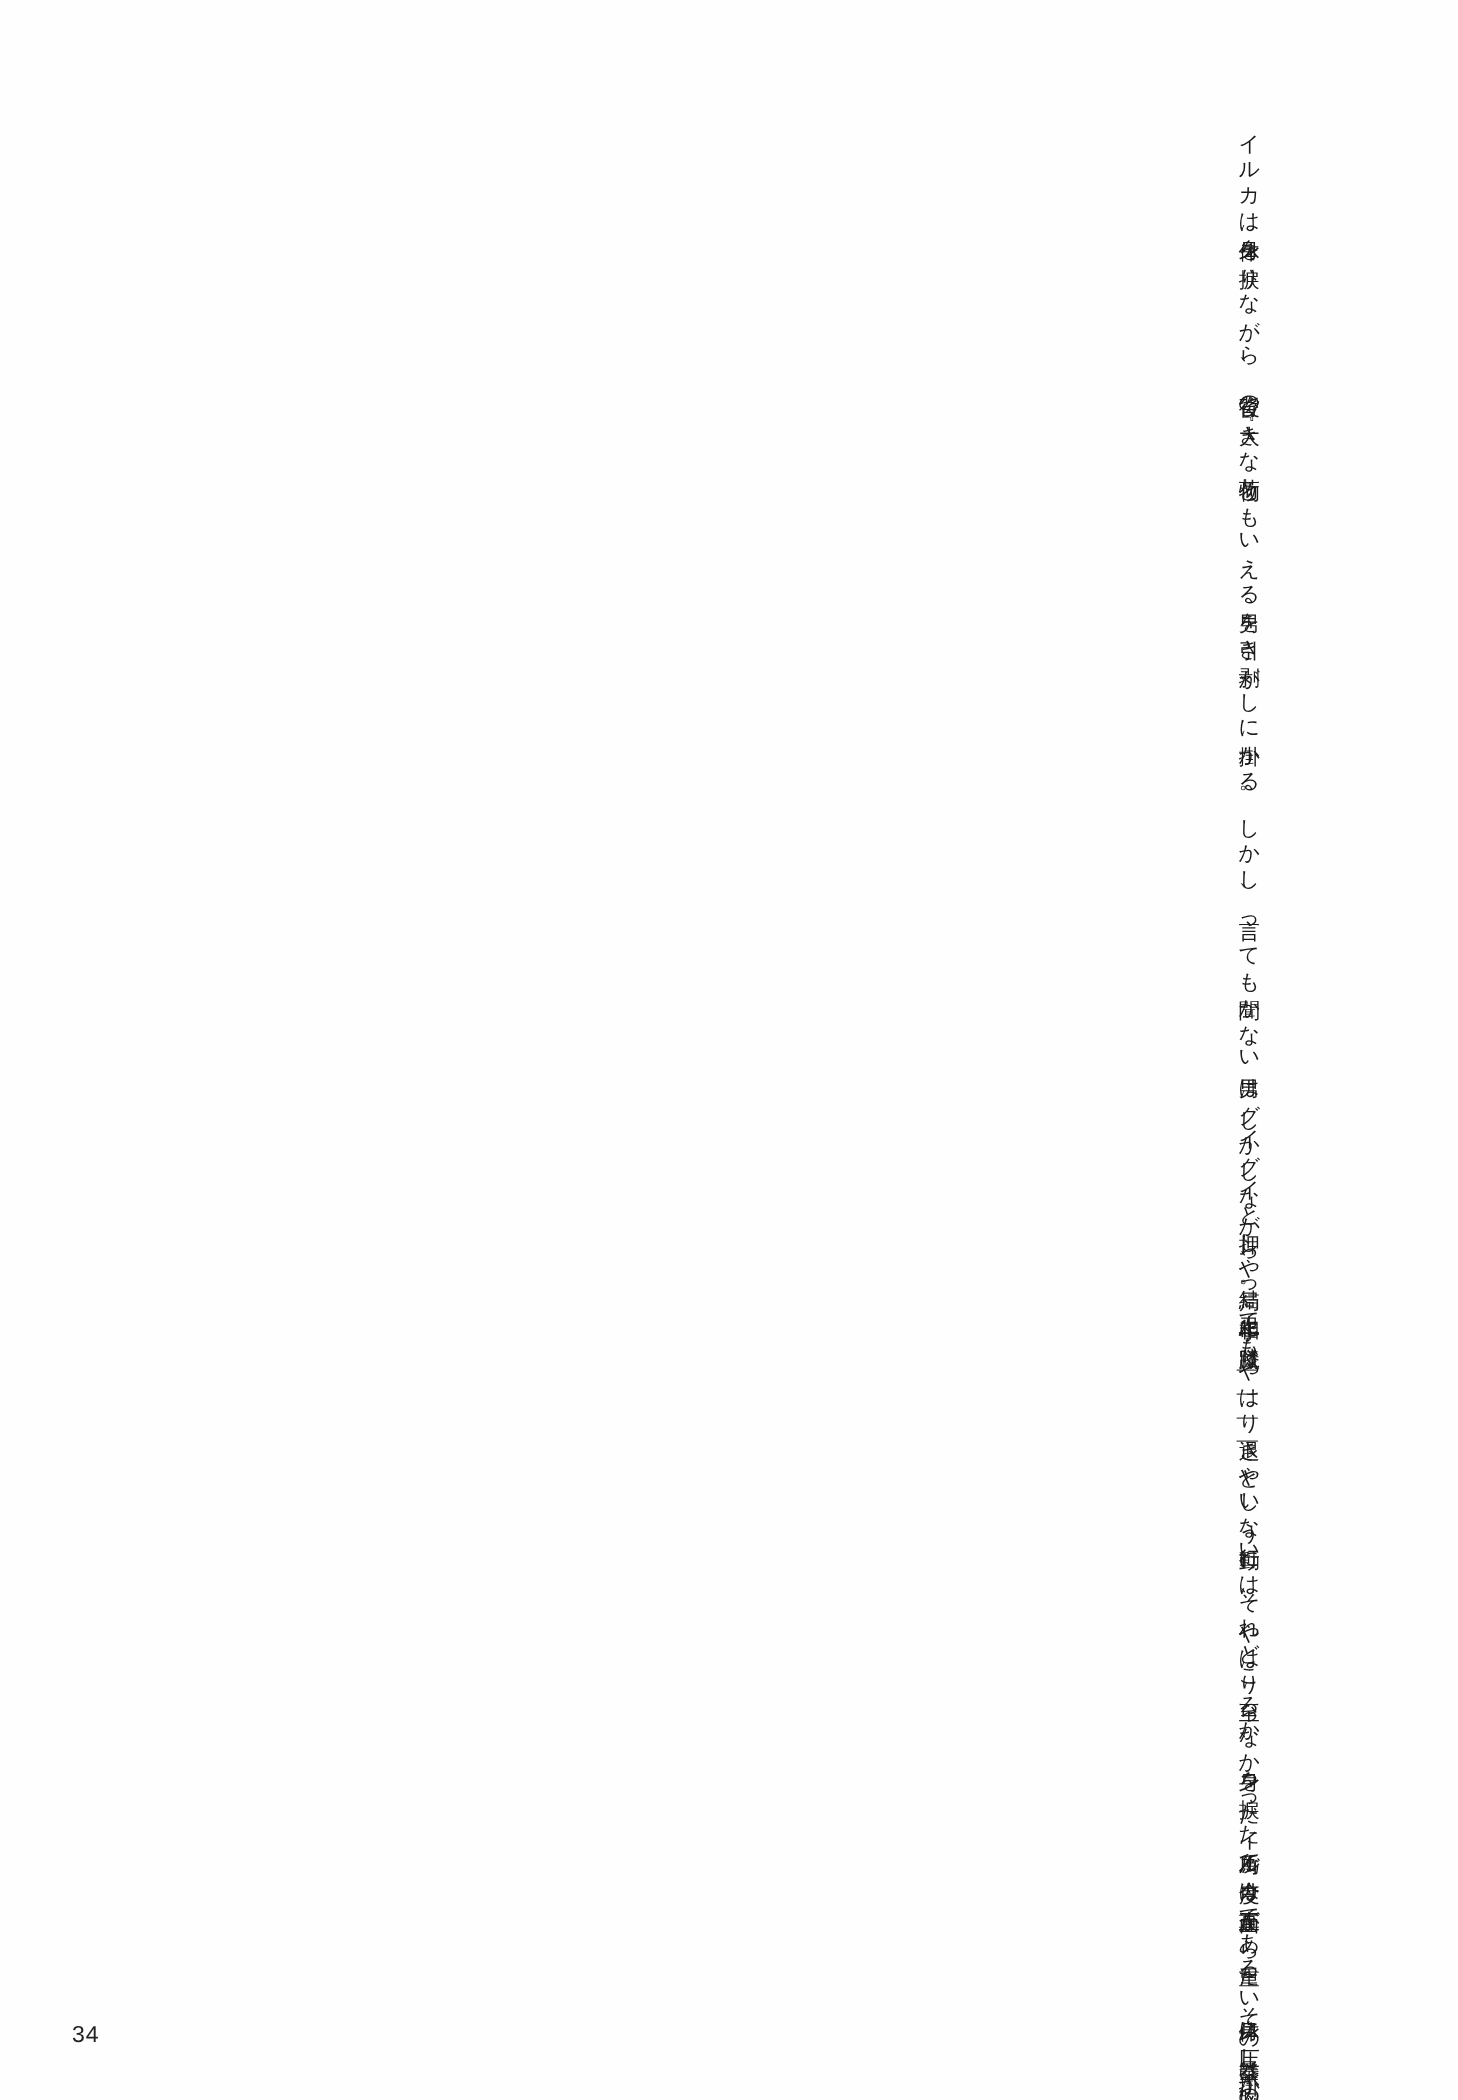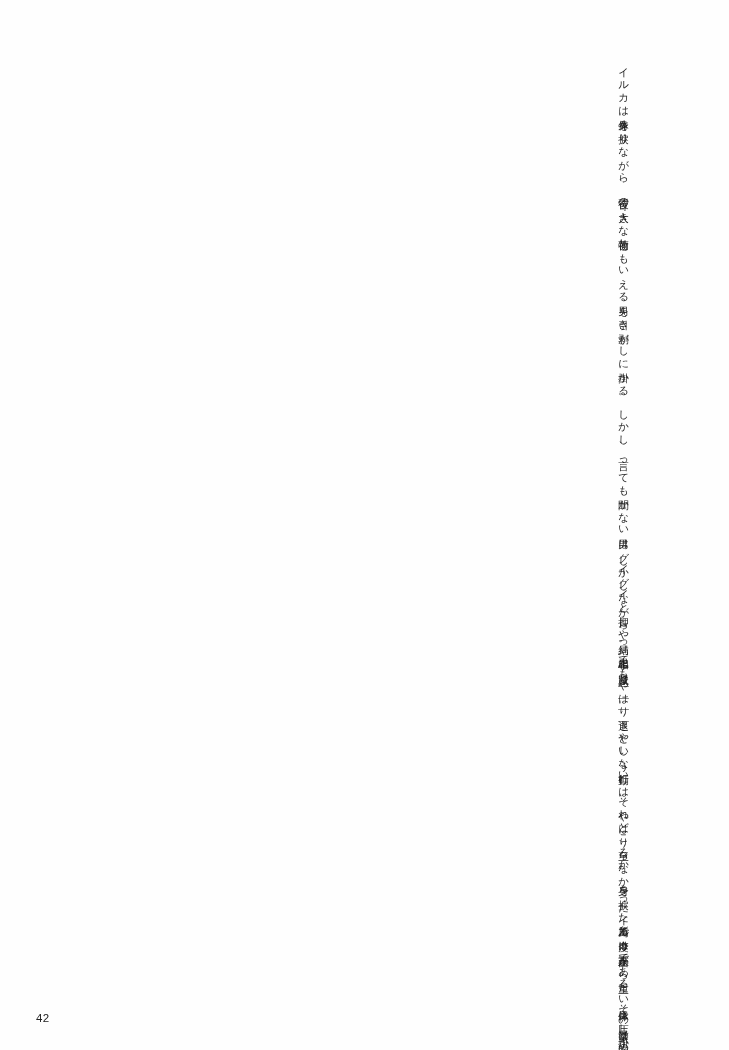--- a/index.html
+++ b/index.html
@@ -84,15 +84,15 @@
 <div class="page">
 
   <div class="vblock" id="block-top">
     <div class="col-wrap" id="cols-upper"><div class="pcol">イルカは身体を捩りながら、背後の『大きな荷物』ともいえる</div><div class="pcol">男を引き剥がしに掛かる。</div><div class="pcol">しかし、言っても聞かない男はグイグイと押しやってもやはり</div><div class="pcol">退きやしない。</div><div class="pcol">それどころか、身を捩った所為で今度は真正面から重たい身体</div><div class="pcol">に圧し掛かられてしまう始末。</div></div>
   </div>
 
   <div class="vblock" id="block-bottom">
     <div class="col-wrap" id="cols-lower"><div class="pcol">しかしながら、結局。</div><div class="pcol">上忍相手に膝蹴り――――という行動には、やはり至らなかっ</div><div class="pcol">たイルカである。</div><div class="pcol">その暴挙は胸の中のみで実行する事にして、口からは正当な言い</div></div>
   </div>
 
-  <div class="page-number">42</div>
+  <div class="page-number">34</div>
 
 </div>
 
 </body></html>

